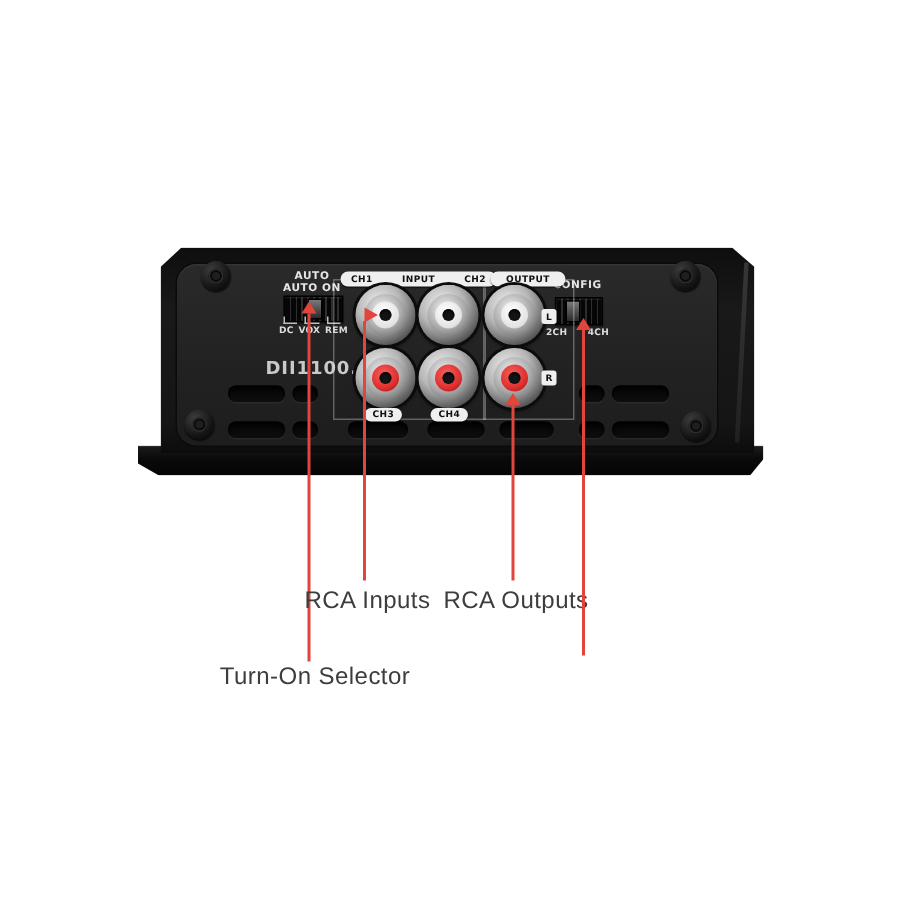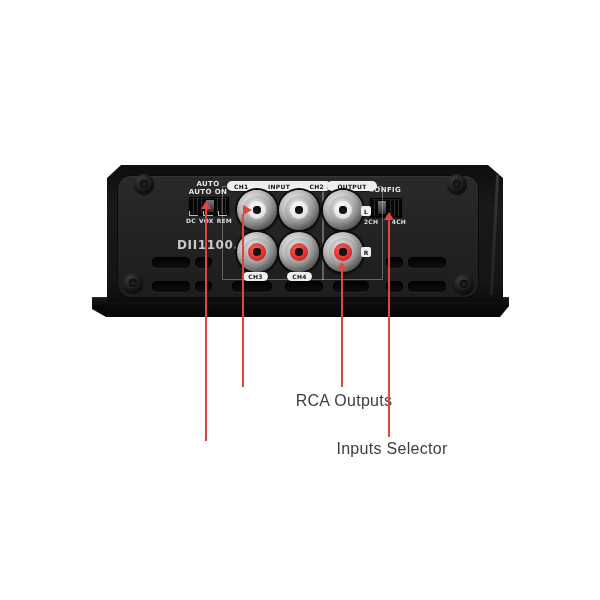--- a/index.html
+++ b/index.html
@@ -190,25 +190,26 @@
     </div>
 
   <div class="tag" style="left:361px;top:206px;">L</div>
   <div class="tag" style="left:361px;top:247px;">R</div>
 
   <div class="pill" style="left:243px;top:272px;width:25px;height:9px;">CH3</div>
   <div class="pill" style="left:287px;top:272px;width:25px;height:9px;">CH4</div>
 
   <div class="arrow-up" style="left:201px;top:201px;"></div>
   <div class="callout-line" style="left:205px;top:209px;height:232px;"></div>
+  <div class="callout-label" style="left:210px;top:443px;">Turn-On Selector</div>
 
   <div class="arrow-right" style="left:243px;top:205px;"></div>
   <div class="callout-line" style="left:242px;top:214px;height:173px;"></div>
+  <div class="callout-label" style="left:245px;top:392px;">RCA Inputs</div>
 
   <div class="arrow-up" style="left:337px;top:262px;"></div>
   <div class="callout-line" style="left:341px;top:270px;height:117px;"></div>
   <div class="callout-label" style="left:344px;top:392px;">RCA Outputs</div>
 
   <div class="arrow-up" style="left:384px;top:212px;"></div>
   <div class="callout-line" style="left:388px;top:220px;height:217px;"></div>
-  <div class="callout-label" style="left:392px;top:440px;">Inputs Selector</div>
 
 </div>
 
 </body></html>

